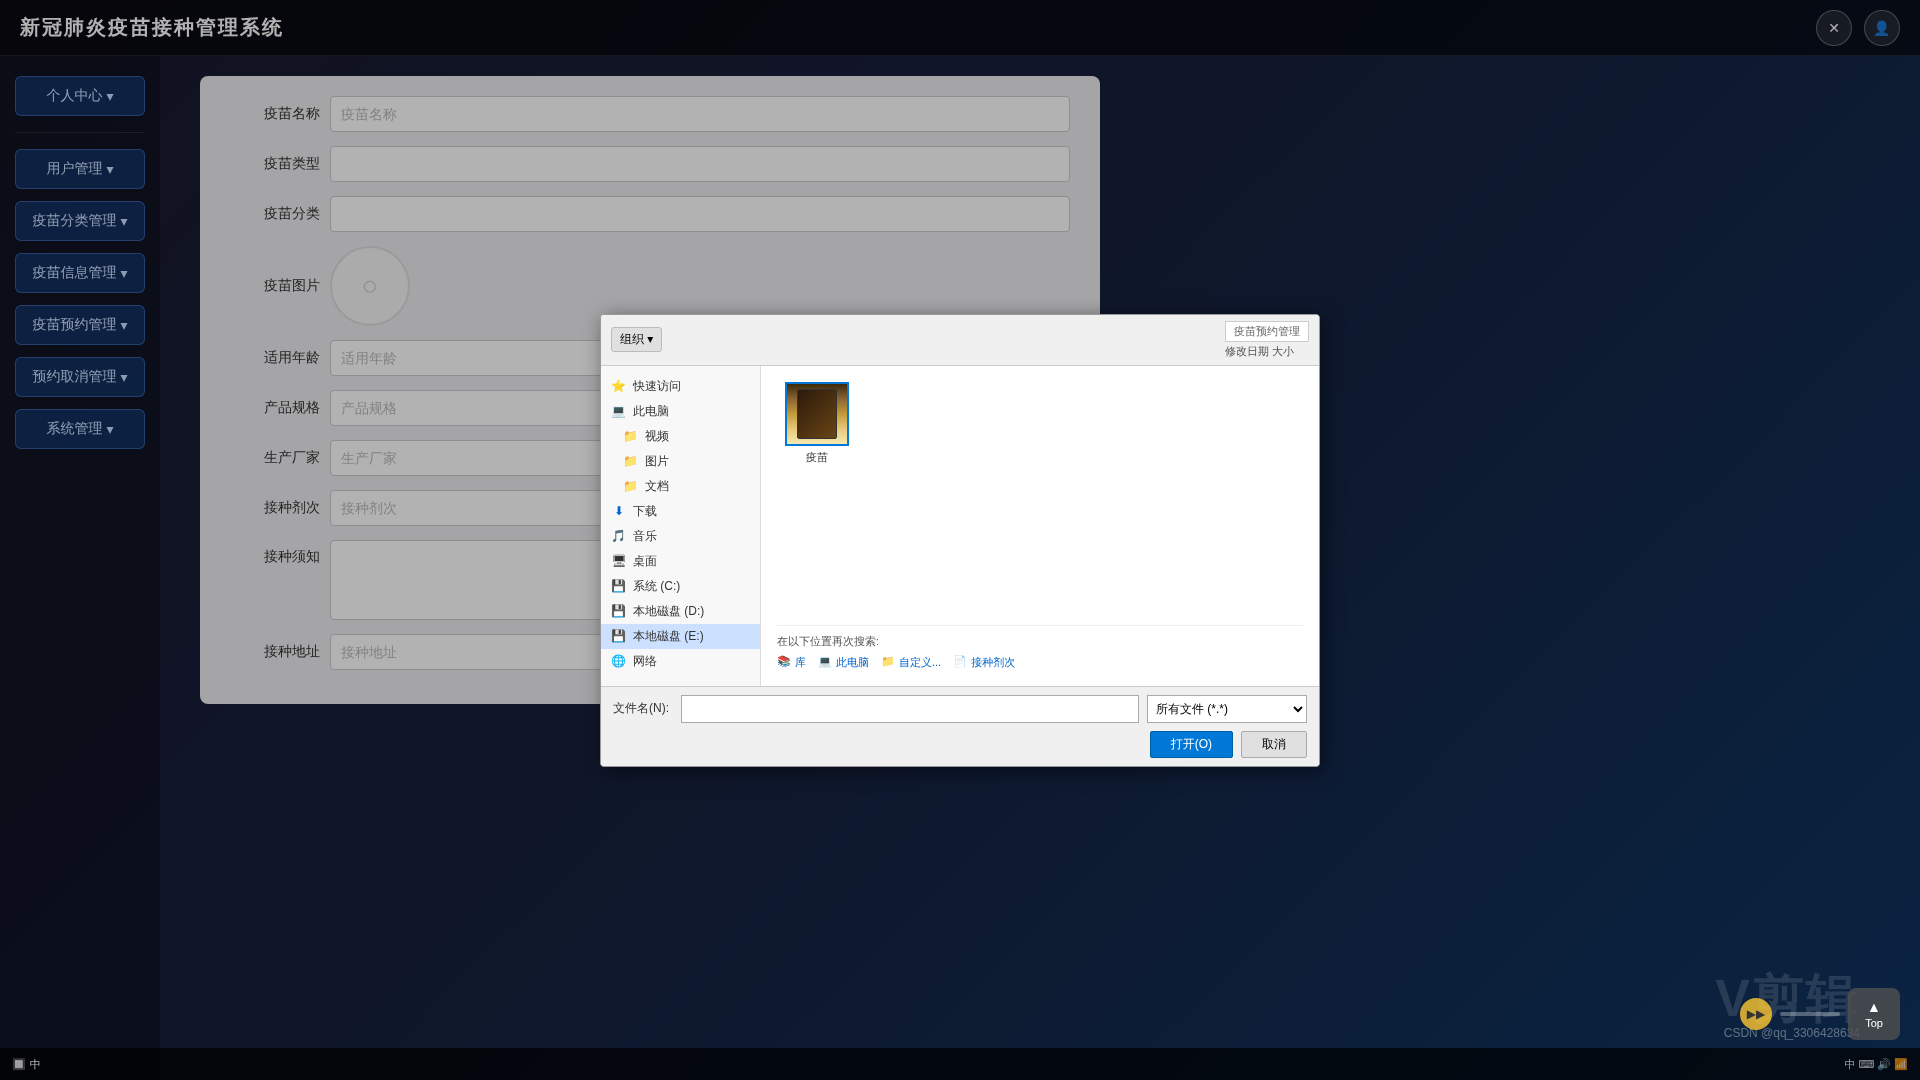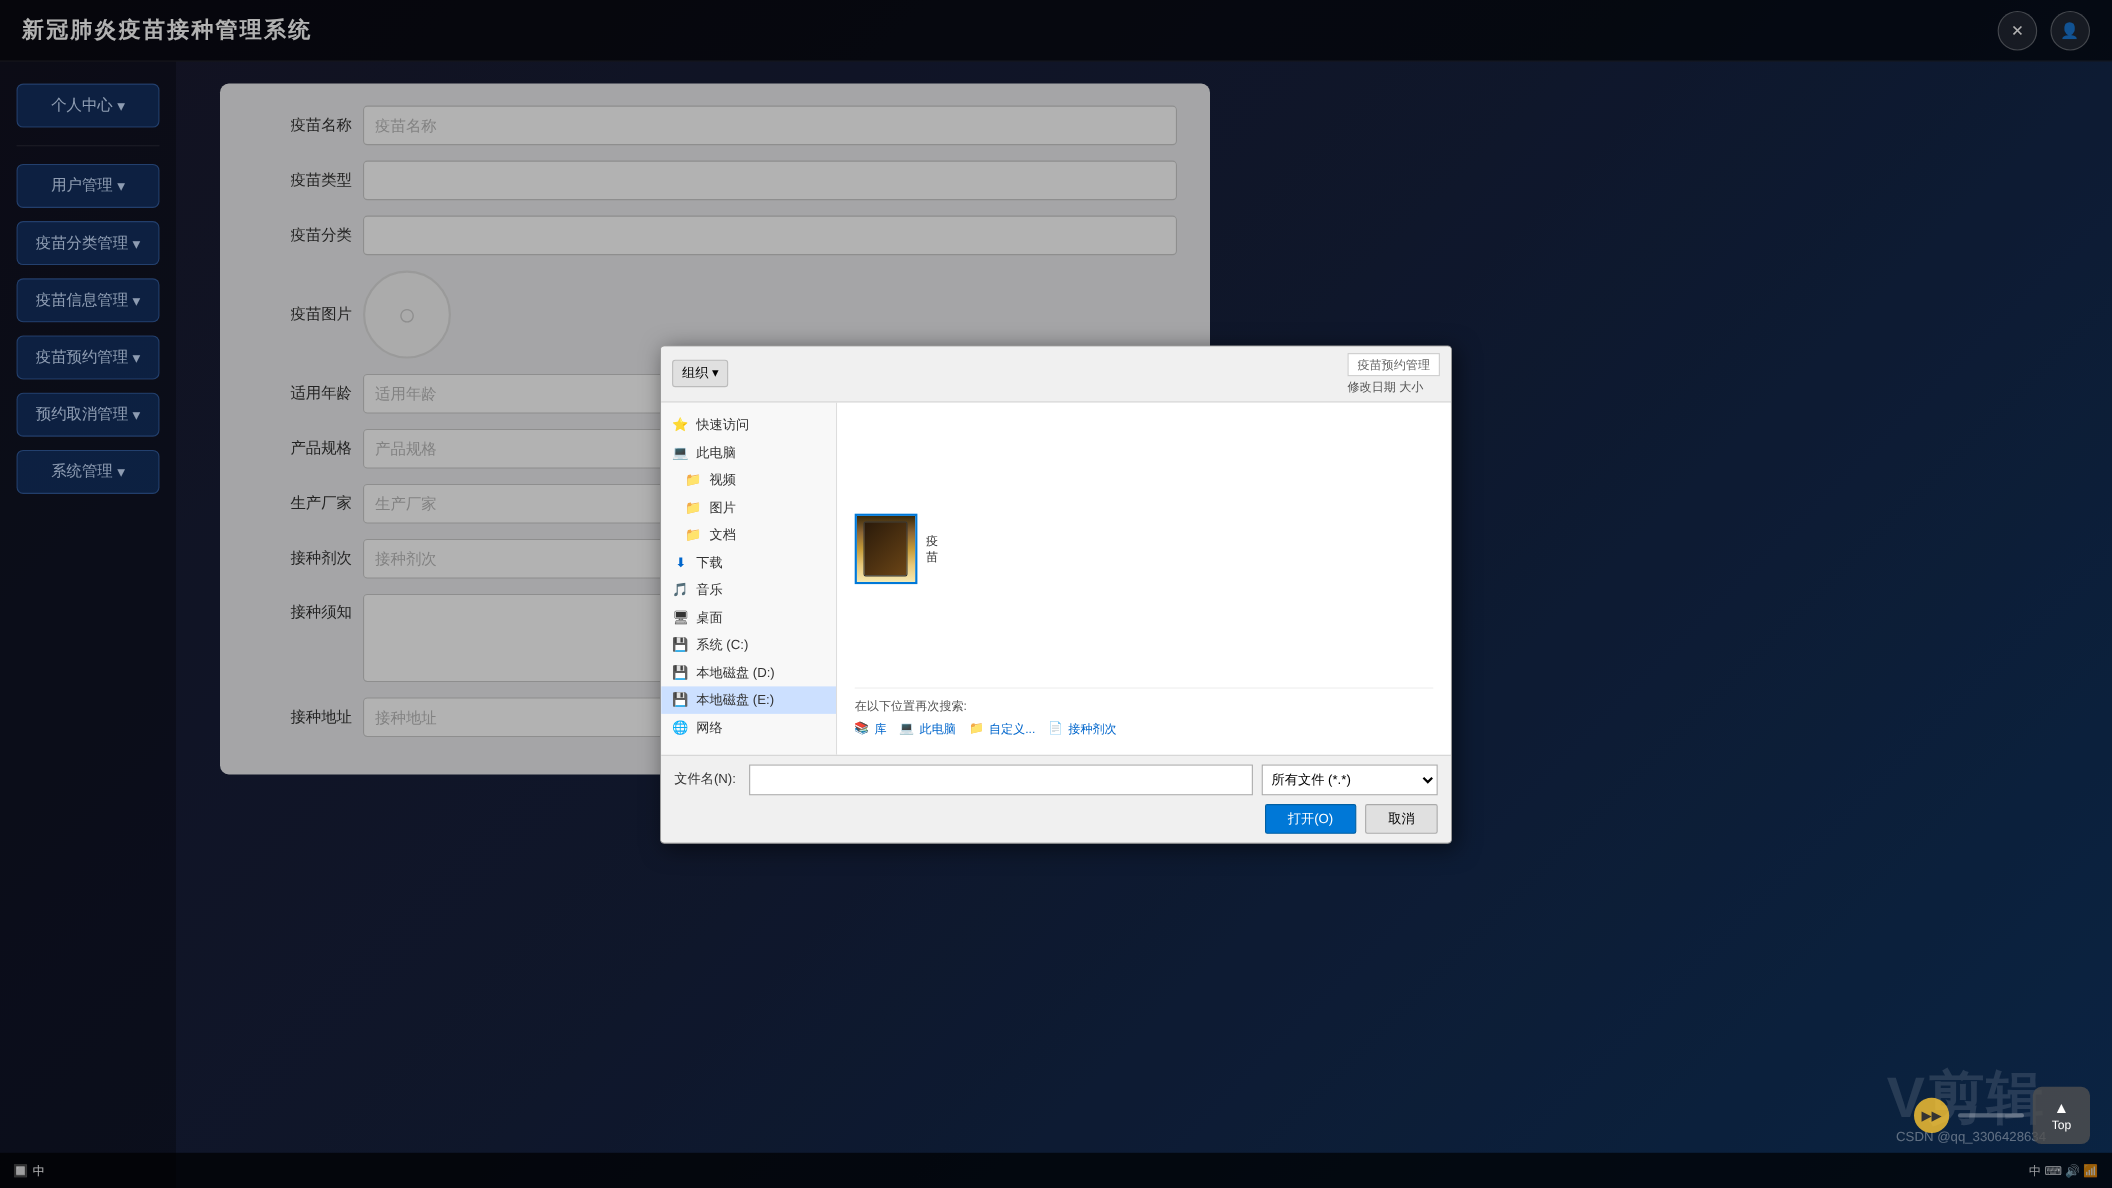--- a/index.html
+++ b/index.html
@@ -248,21 +248,21 @@
       flex-direction: column;
     }
     .file-grid {
       display: flex;
       flex-wrap: wrap;
       gap: 16px;
       flex: 1;
     }
     .file-item {
       display: flex;
-      flex-direction: row;
+      flex-direction: column;
       align-items: center;
       gap: 4px;
       cursor: pointer;
       width: 80px;
     }
     .file-icon {
       width: 64px;
       height: 64px;
       border: 2px solid #0078d7;
       display: flex; align-items: center; justify-content: center;

